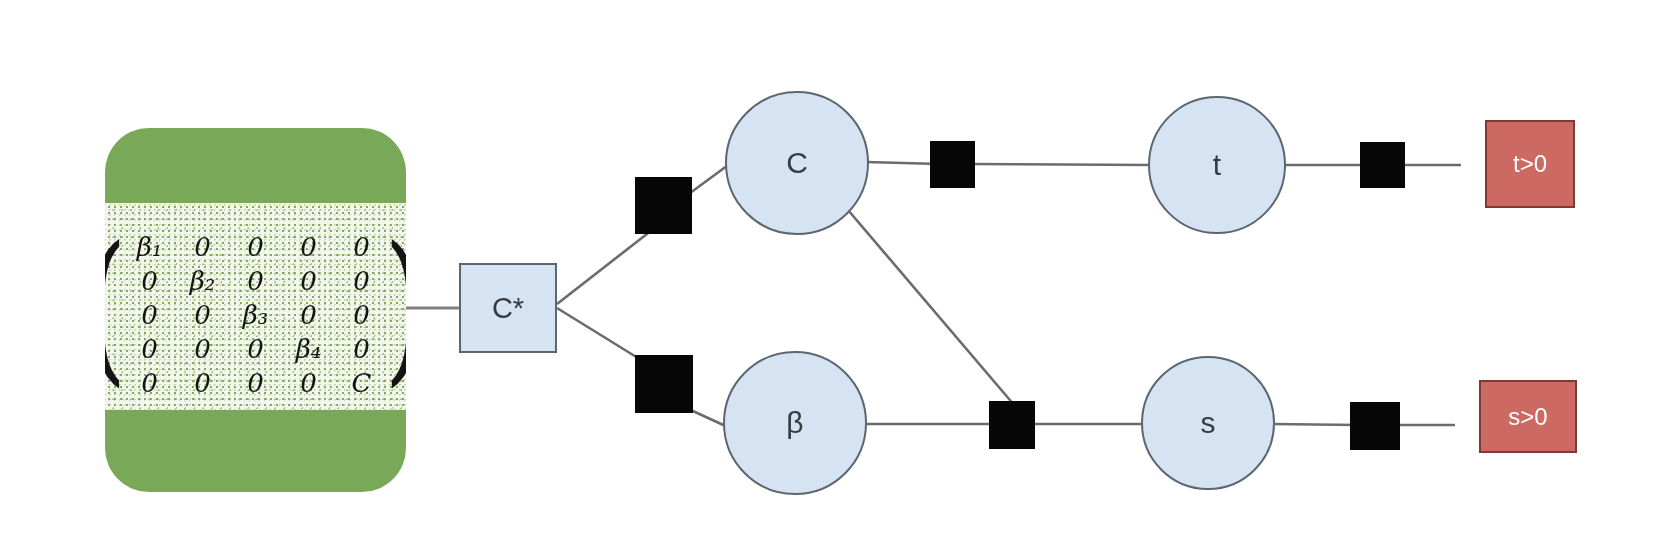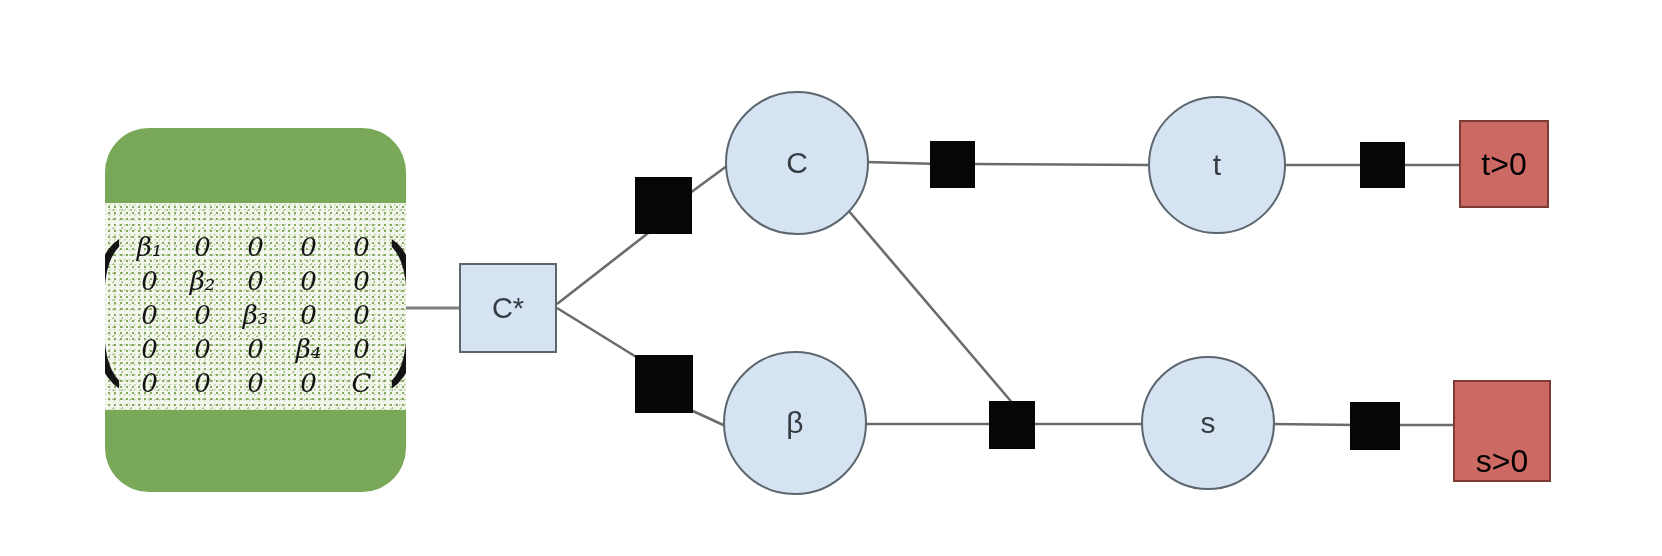--- a/index.html
+++ b/index.html
@@ -45,39 +45,39 @@
   }
   .sqnode{
     position:absolute;background:#d5e3f2;border:2px solid #5c666e;
     display:flex;align-items:center;justify-content:center;color:#363c42;
     font-size:29px;font-weight:500;box-sizing:border-box;
   }
   .factor{position:absolute;background:#060606;}
   .constraint{
     position:absolute;background:#cb6962;border:2px solid #7e3b35;
     display:flex;align-items:center;justify-content:center;
-    color:#000000;font-size:32px;box-sizing:border-box;
+    color:#ffffff;font-size:24px;box-sizing:border-box;margin-left:26px;
   }
 
   
   #node-cstar{left:459px;top:263px;width:98px;height:90px;}
   #node-c   {left:725px;top:91px;width:144px;height:144px;}
   #node-t   {left:1148px;top:96px;width:138px;height:138px;}
   #node-beta{left:723px;top:351px;width:144px;height:144px;}
   #node-s   {left:1141px;top:356px;width:134px;height:134px;}
 
   #factor-cstar-c   {left:635px;top:177px;width:57px;height:57px;}
   #factor-cstar-beta{left:635px;top:355px;width:58px;height:58px;}
   #factor-c-t       {left:930px;top:141px;width:45px;height:47px;}
   #factor-t-pos     {left:1360px;top:142px;width:45px;height:46px;}
   #factor-cbeta-s   {left:989px;top:401px;width:46px;height:48px;}
   #factor-s-pos     {left:1350px;top:402px;width:50px;height:48px;}
 
   #constraint-t{left:1459px;top:120px;width:90px;height:88px;}
-  #constraint-s{left:1453px;top:380px;width:98px;height:102px;align-items:flex-end;}
+  #constraint-s{left:1453px;top:380px;width:98px;height:73px;}
 </style>
 </head>
 <body>
 
 <div class="canvas">
 
   <svg class="edges">
     <line class="thick" x1="404" y1="308" x2="459" y2="308"></line>
     <line x1="557" y1="304" x2="652" y2="230"></line>
     <line x1="686" y1="196" x2="735" y2="160"></line>

